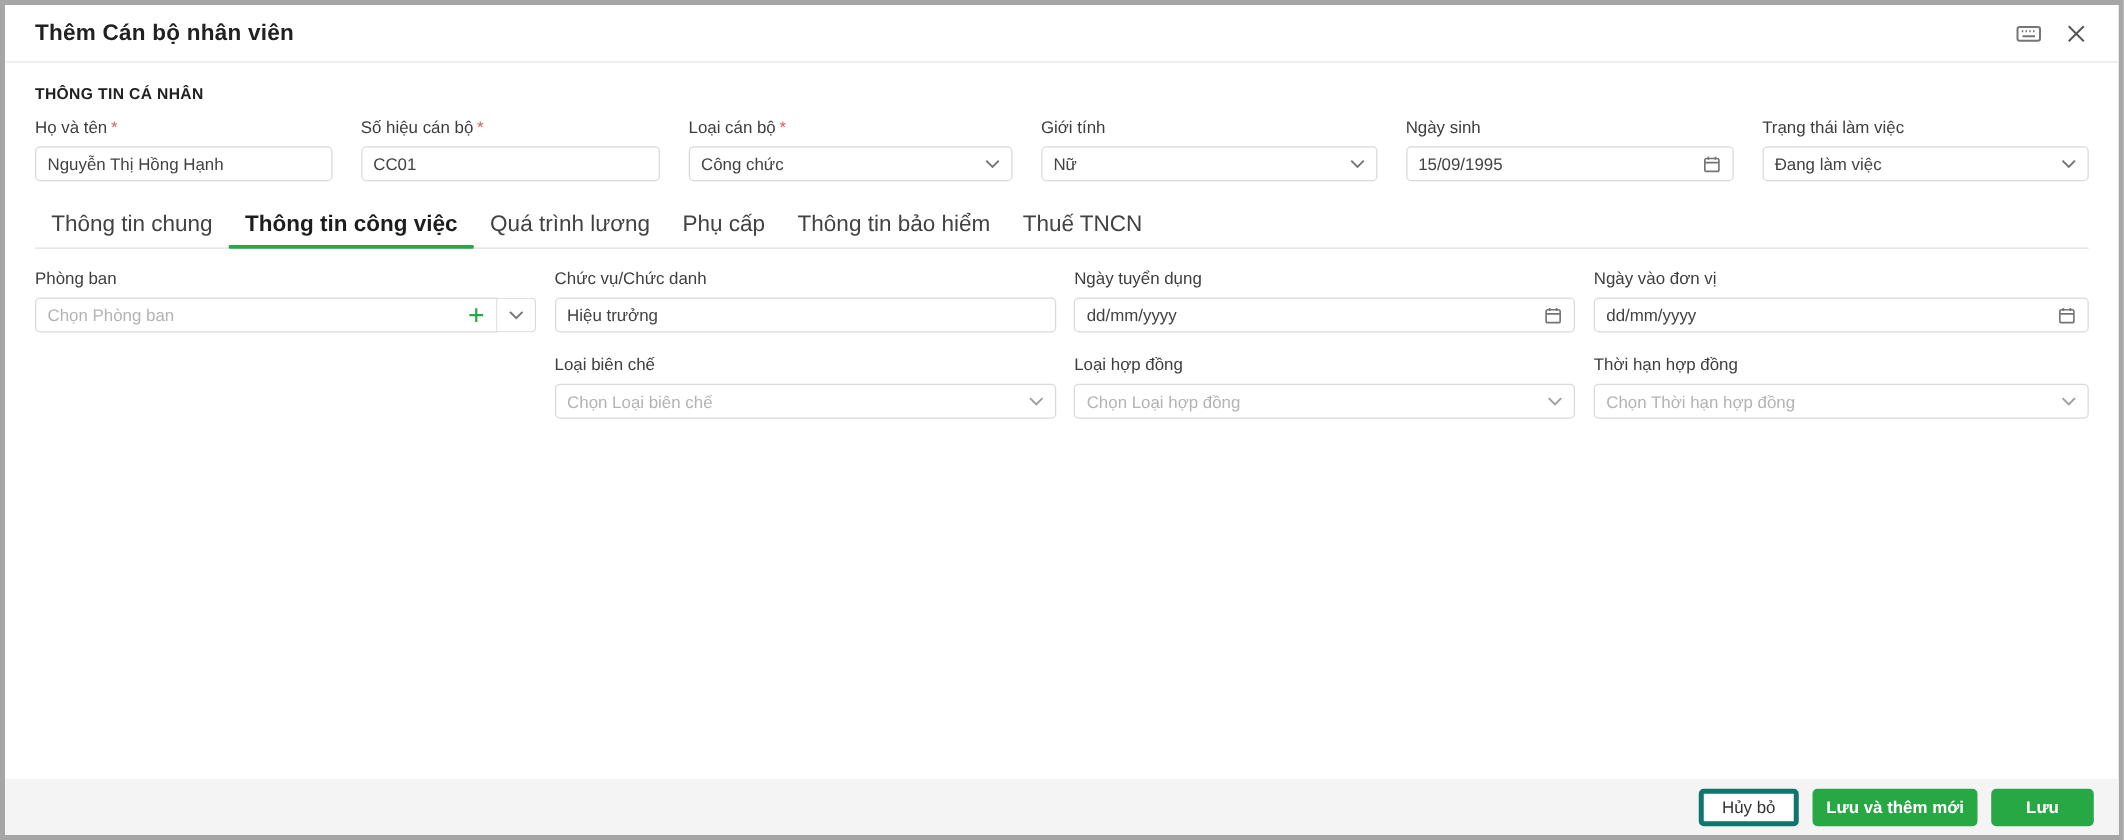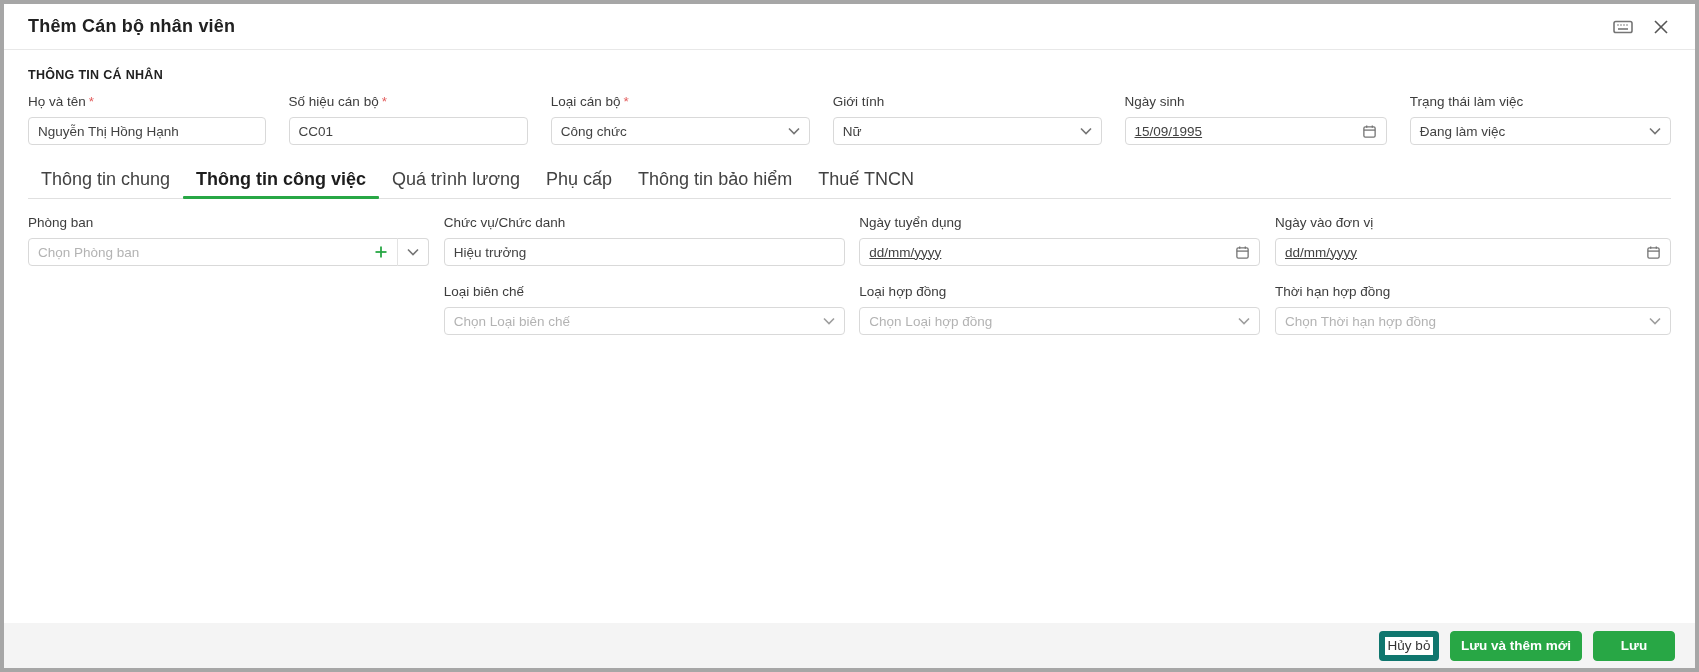--- a/index.html
+++ b/index.html
@@ -45,21 +45,21 @@
   .control {
     height:28px; border:1px solid #d9d9d9; border-radius:4px;
     display:flex; align-items:center; padding:0 9px;
     font-size:13.5px; color:#424242; background:#fff; width:100%;
   }
   input.control { outline:none; }
   input.control::placeholder { color:#b3b3b3; }
   .select { justify-content:space-between; cursor:pointer; }
   .select .sel-value { color:#424242; }
   .select .sel-placeholder { color:#b3b3b3; }
-  .with-icon { justify-content:space-between;text-decoration:underline; }
+  .with-icon { justify-content:space-between; }
   .ctrl-icon { display:flex; align-items:center; flex:0 0 auto; }
   
   .input-group { display:flex; height:28px; width:100%; }
   .input-group .ig-main {
     flex:1; border:1px solid #d9d9d9; border-radius:4px 0 0 4px;
     display:flex; align-items:center; justify-content:space-between; padding:0 9px;
     font-size:13.5px; background:#fff;
   }
   .input-group .ig-main .ph { color:#b3b3b3; }
   .input-group .ig-addon {
@@ -97,21 +97,21 @@
   .dlg-footer {
     flex:0 0 45px; background:#f4f4f4;
     display:flex; align-items:center; justify-content:flex-end; gap:11px;
     padding:0 20px;
   }
   .btn {
     height:30px; border-radius:4px; font-size:13.5px; cursor:pointer;
     display:flex; align-items:center; justify-content:center;
     font-family:"Liberation Sans", sans-serif;
   }
-  .btn-cancel { background:#fff; border:6px solid #0f766e; color:#333; width:60px; }
+  .btn-cancel { background:#fff; border:4px solid #0f766e; color:#333; width:80px; }
   .btn-green { background:#28a745; border:1px solid #28a745; color:#fff; font-weight:bold; }
   .btn-save-new { width:132px; }
   .btn-save { width:82px; }
   svg { display:block; }
 </style>
 </head>
 <body>
 
 <div class="dialog">
 

